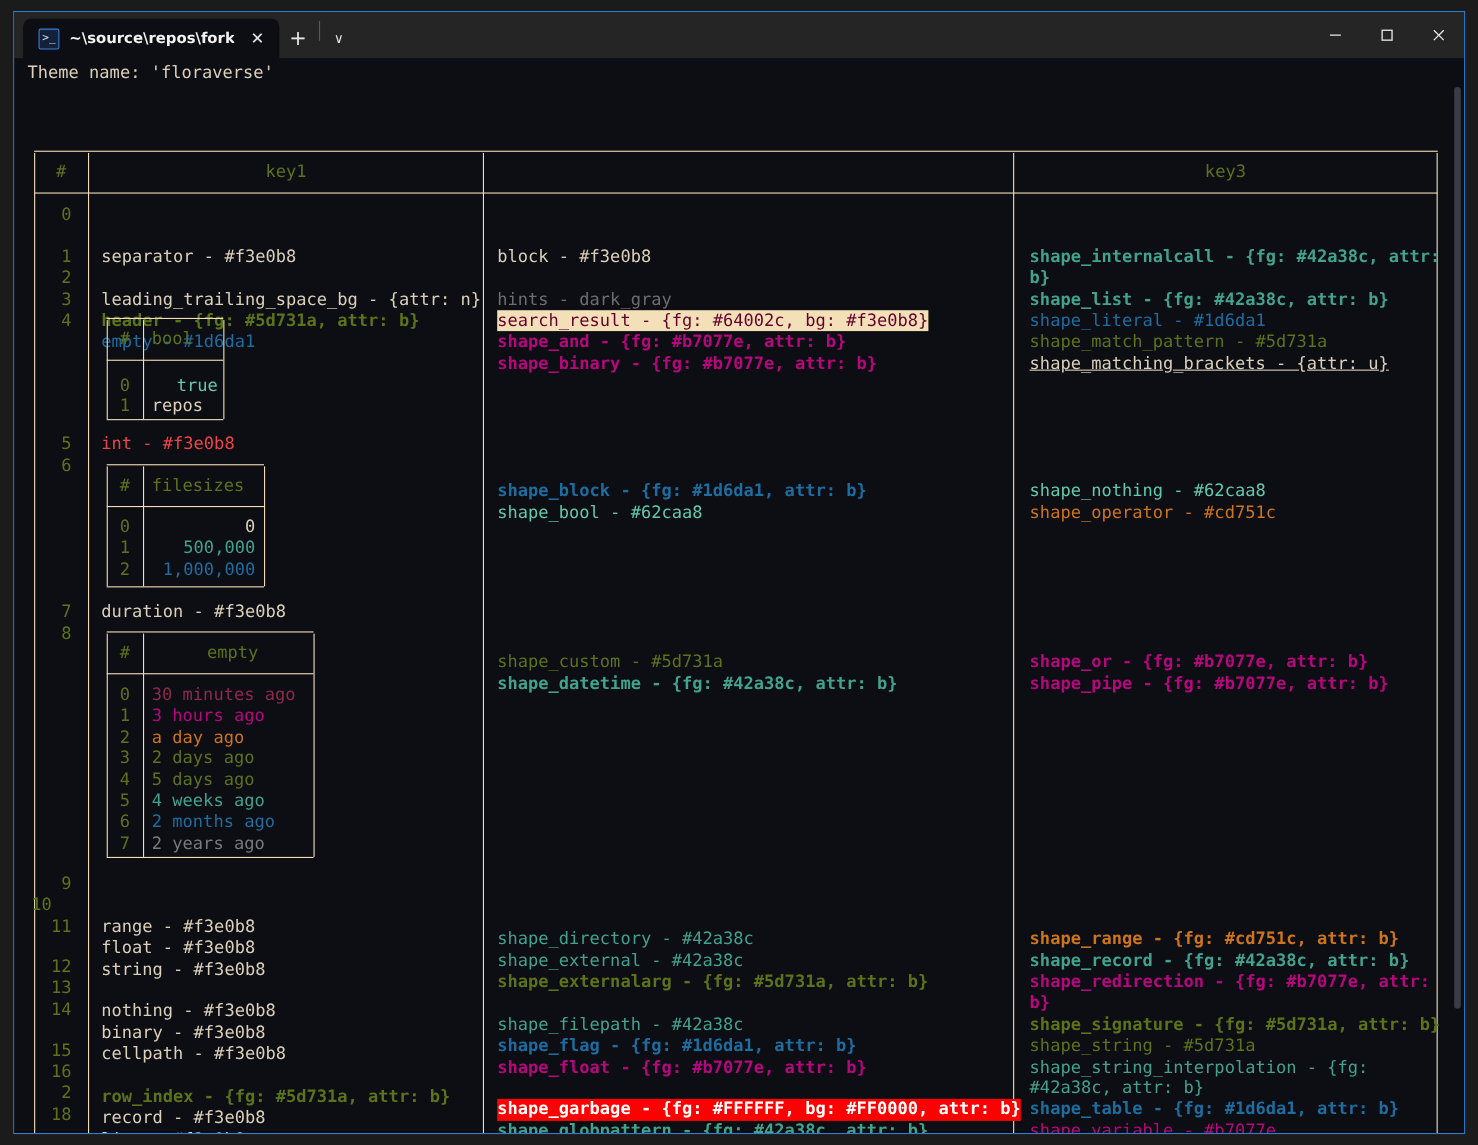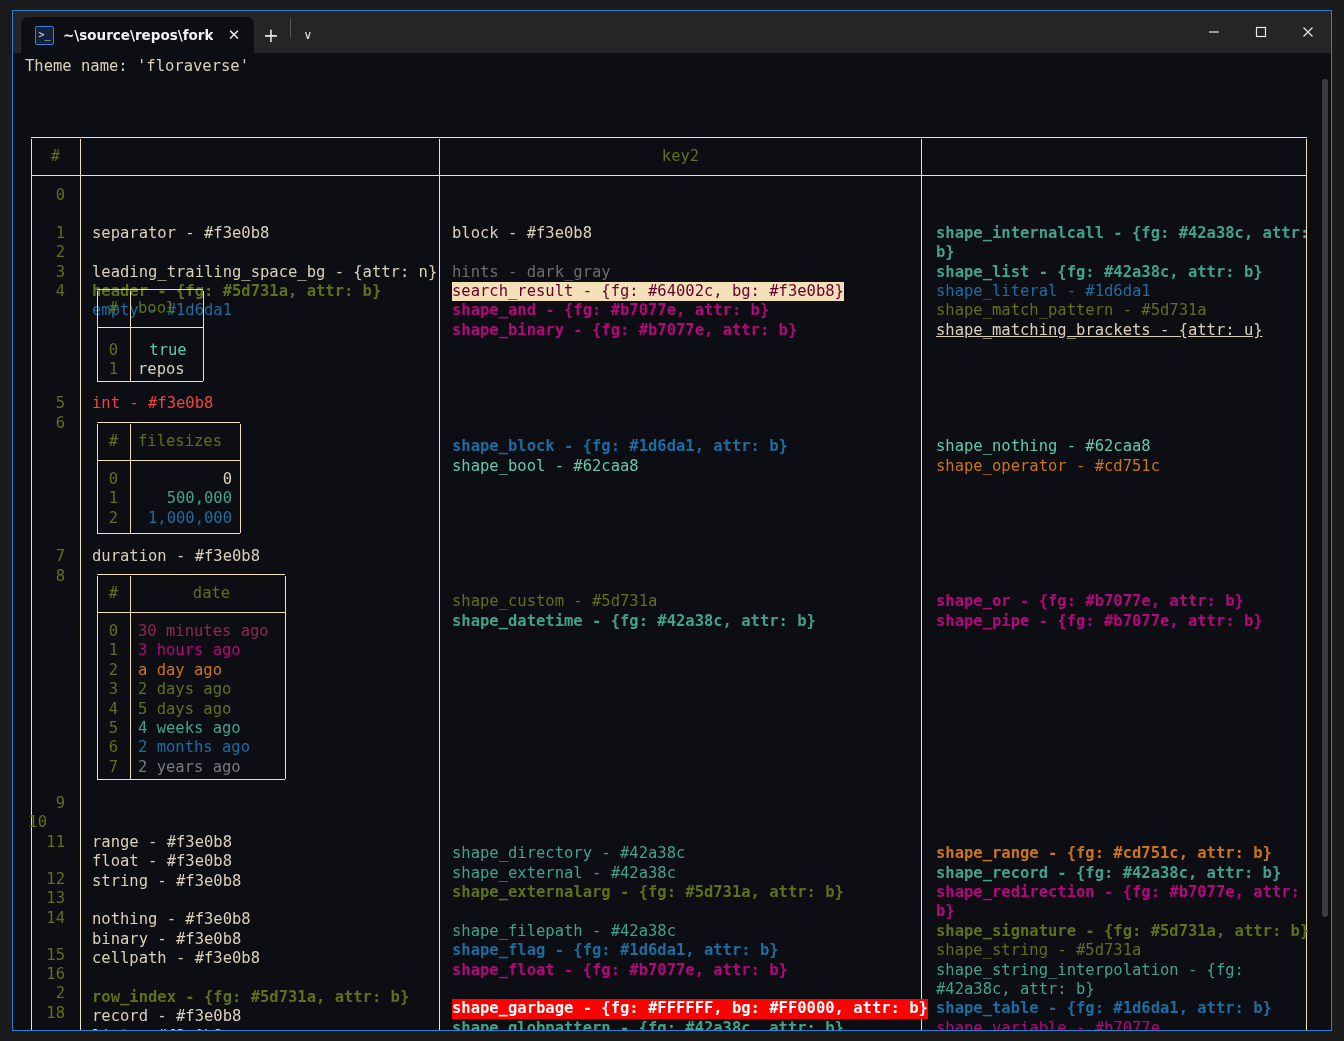--- a/index.html
+++ b/index.html
@@ -205,21 +205,22 @@
       <div class="hline" style="left:18px; top:84px; width:1276px;"></div>
       <div class="hline" style="left:18px; top:122px; width:1276px;"></div>
 
       <div class="vline" style="left:18px; top:86px; height:891px;"></div>
       <div class="vline" style="left:67px; top:86px; height:891px;"></div>
       <div class="vline" style="left:426px; top:86px; height:891px;"></div>
       <div class="vline" style="left:908px; top:86px; height:891px;"></div>
       <div class="vline" style="left:1293px; top:86px; height:891px;"></div>
 
       <div class="cellwrap hdr" style="left:18px; top:94px; width:49px;">#</div>
-      <div class="cellwrap hdr" style="left:427px; top:94px; width:481px;">key2</div>
+      <div class="cellwrap hdr" style="left:68px; top:94px; width:358px;">key1</div>
+      <div class="cellwrap hdr" style="left:909px; top:94px; width:384px;">key3</div>
 
       <div id="rowidx-host">
           <div class="rowidx" style="left: 18px; top: 133px;">0</div>
           <div class="rowidx" style="left: 18px; top: 171px;">1</div>
           <div class="rowidx" style="left: 18px; top: 190px;">2</div>
           <div class="rowidx" style="left: 18px; top: 210px;">3</div>
           <div class="rowidx" style="left: 18px; top: 229px;">4</div>
           <div class="rowidx" style="left: 18px; top: 341px;">5</div>
           <div class="rowidx" style="left: 18px; top: 361px;">6</div>
           <div class="rowidx" style="left: 18px; top: 494px;">7</div>
@@ -243,21 +244,21 @@
       <div class="innertbl" style="left:84px; top:236px;">
         <div class="hline" style="left:0px;  top:0px;  width:106px;"></div>
         <div class="hline" style="left:0px;  top:38px; width:106px;"></div>
         <div class="hline" style="left:0px;  top:92px; width:106px;"></div>
         <div class="vline" style="left:0px;  top:2px;  height:90px;"></div>
         <div class="vline" style="left:33px; top:2px;  height:90px;"></div>
         <div class="vline" style="left:106px; top:2px; height:90px;"></div>
         <div class="cellwrap ihdr" style="left:0px; top:10px; width:33px; text-align:center;">#</div>
         <div class="cellwrap ihdr" style="left:41px; top:10px;">bool</div>
         <div id="bool-rows" style="position:absolute; left:0px; top:52px;">
-            <div class="ln" style="position: relative;"><span style="position: absolute; left: 0px; width: 33px; text-align: center; color: rgb(93, 115, 26);">0</span><span style="position: absolute; left: 41px; width: 60px; text-align: center; color: rgb(98, 202, 168);">true</span></div>
+            <div class="ln" style="position: relative;"><span style="position: absolute; left: 0px; width: 33px; text-align: center; color: rgb(93, 115, 26);">0</span><span style="position: absolute; left: 41px; width: 60px; text-align: right; color: rgb(98, 202, 168);">true</span></div>
             <div class="ln" style="position: relative;"><span style="position: absolute; left: 0px; width: 33px; text-align: center; color: rgb(93, 115, 26);">1</span><span style="position: absolute; left: 41px; width: 60px; text-align: left; color: rgb(219, 208, 185);">repos</span></div>
           </div>
       </div>
 
       <div class="col" style="left:79px; top:341px; color:#ef4444;">int - #f3e0b8</div>
 
       <div class="innertbl" style="left:84px; top:369px;">
         <div class="hline" style="left:0px;  top:0px;   width:143px;"></div>
         <div class="hline" style="left:0px;  top:38px;  width:143px;"></div>
         <div class="hline" style="left:0px;  top:111px; width:143px;"></div>
@@ -276,21 +277,21 @@
       <div class="col" style="left:79px; top:494px; color:#dbd0b9;">duration - #f3e0b8</div>
 
       <div class="innertbl" style="left:84px; top:521px;">
         <div class="hline" style="left:0px;  top:0px;   width:188px;"></div>
         <div class="hline" style="left:0px;  top:38px;  width:188px;"></div>
         <div class="hline" style="left:0px;  top:205px; width:188px;"></div>
         <div class="vline" style="left:0px;  top:2px;   height:203px;"></div>
         <div class="vline" style="left:33px; top:2px;   height:203px;"></div>
         <div class="vline" style="left:188px; top:2px;  height:203px;"></div>
         <div class="cellwrap ihdr" style="left:0px; top:10px; width:33px; text-align:center;">#</div>
-        <div class="cellwrap ihdr" style="left:41px; top:10px; width:147px; text-align:center;">date</div>
+        <div class="cellwrap ihdr" style="left:41px; top:10px; width:147px; text-align:center;">empty</div>
         <div id="date-rows" style="position:absolute; left:0px; top:48px;">
             <div class="ln" style="position: relative;"><span style="position: absolute; left: 0px; width: 33px; text-align: center; color: rgb(93, 115, 26);">0</span><span style="position: absolute; left: 41px; width: 145px; text-align: left; color: rgb(142, 42, 76);">30 minutes ago</span></div>
             <div class="ln" style="position: relative;"><span style="position: absolute; left: 0px; width: 33px; text-align: center; color: rgb(93, 115, 26);">1</span><span style="position: absolute; left: 41px; width: 145px; text-align: left; color: rgb(183, 7, 126);">3 hours ago</span></div>
             <div class="ln" style="position: relative;"><span style="position: absolute; left: 0px; width: 33px; text-align: center; color: rgb(93, 115, 26);">2</span><span style="position: absolute; left: 41px; width: 145px; text-align: left; color: rgb(205, 117, 28);">a day ago</span></div>
             <div class="ln" style="position: relative;"><span style="position: absolute; left: 0px; width: 33px; text-align: center; color: rgb(93, 115, 26);">3</span><span style="position: absolute; left: 41px; width: 145px; text-align: left; color: rgb(93, 115, 26);">2 days ago</span></div>
             <div class="ln" style="position: relative;"><span style="position: absolute; left: 0px; width: 33px; text-align: center; color: rgb(93, 115, 26);">4</span><span style="position: absolute; left: 41px; width: 145px; text-align: left; color: rgb(93, 115, 26);">5 days ago</span></div>
             <div class="ln" style="position: relative;"><span style="position: absolute; left: 0px; width: 33px; text-align: center; color: rgb(93, 115, 26);">5</span><span style="position: absolute; left: 41px; width: 145px; text-align: left; color: rgb(66, 163, 140);">4 weeks ago</span></div>
             <div class="ln" style="position: relative;"><span style="position: absolute; left: 0px; width: 33px; text-align: center; color: rgb(93, 115, 26);">6</span><span style="position: absolute; left: 41px; width: 145px; text-align: left; color: rgb(29, 109, 161);">2 months ago</span></div>
             <div class="ln" style="position: relative;"><span style="position: absolute; left: 0px; width: 33px; text-align: center; color: rgb(93, 115, 26);">7</span><span style="position: absolute; left: 41px; width: 145px; text-align: left; color: rgb(122, 122, 122);">2 years ago</span></div>
           </div>

